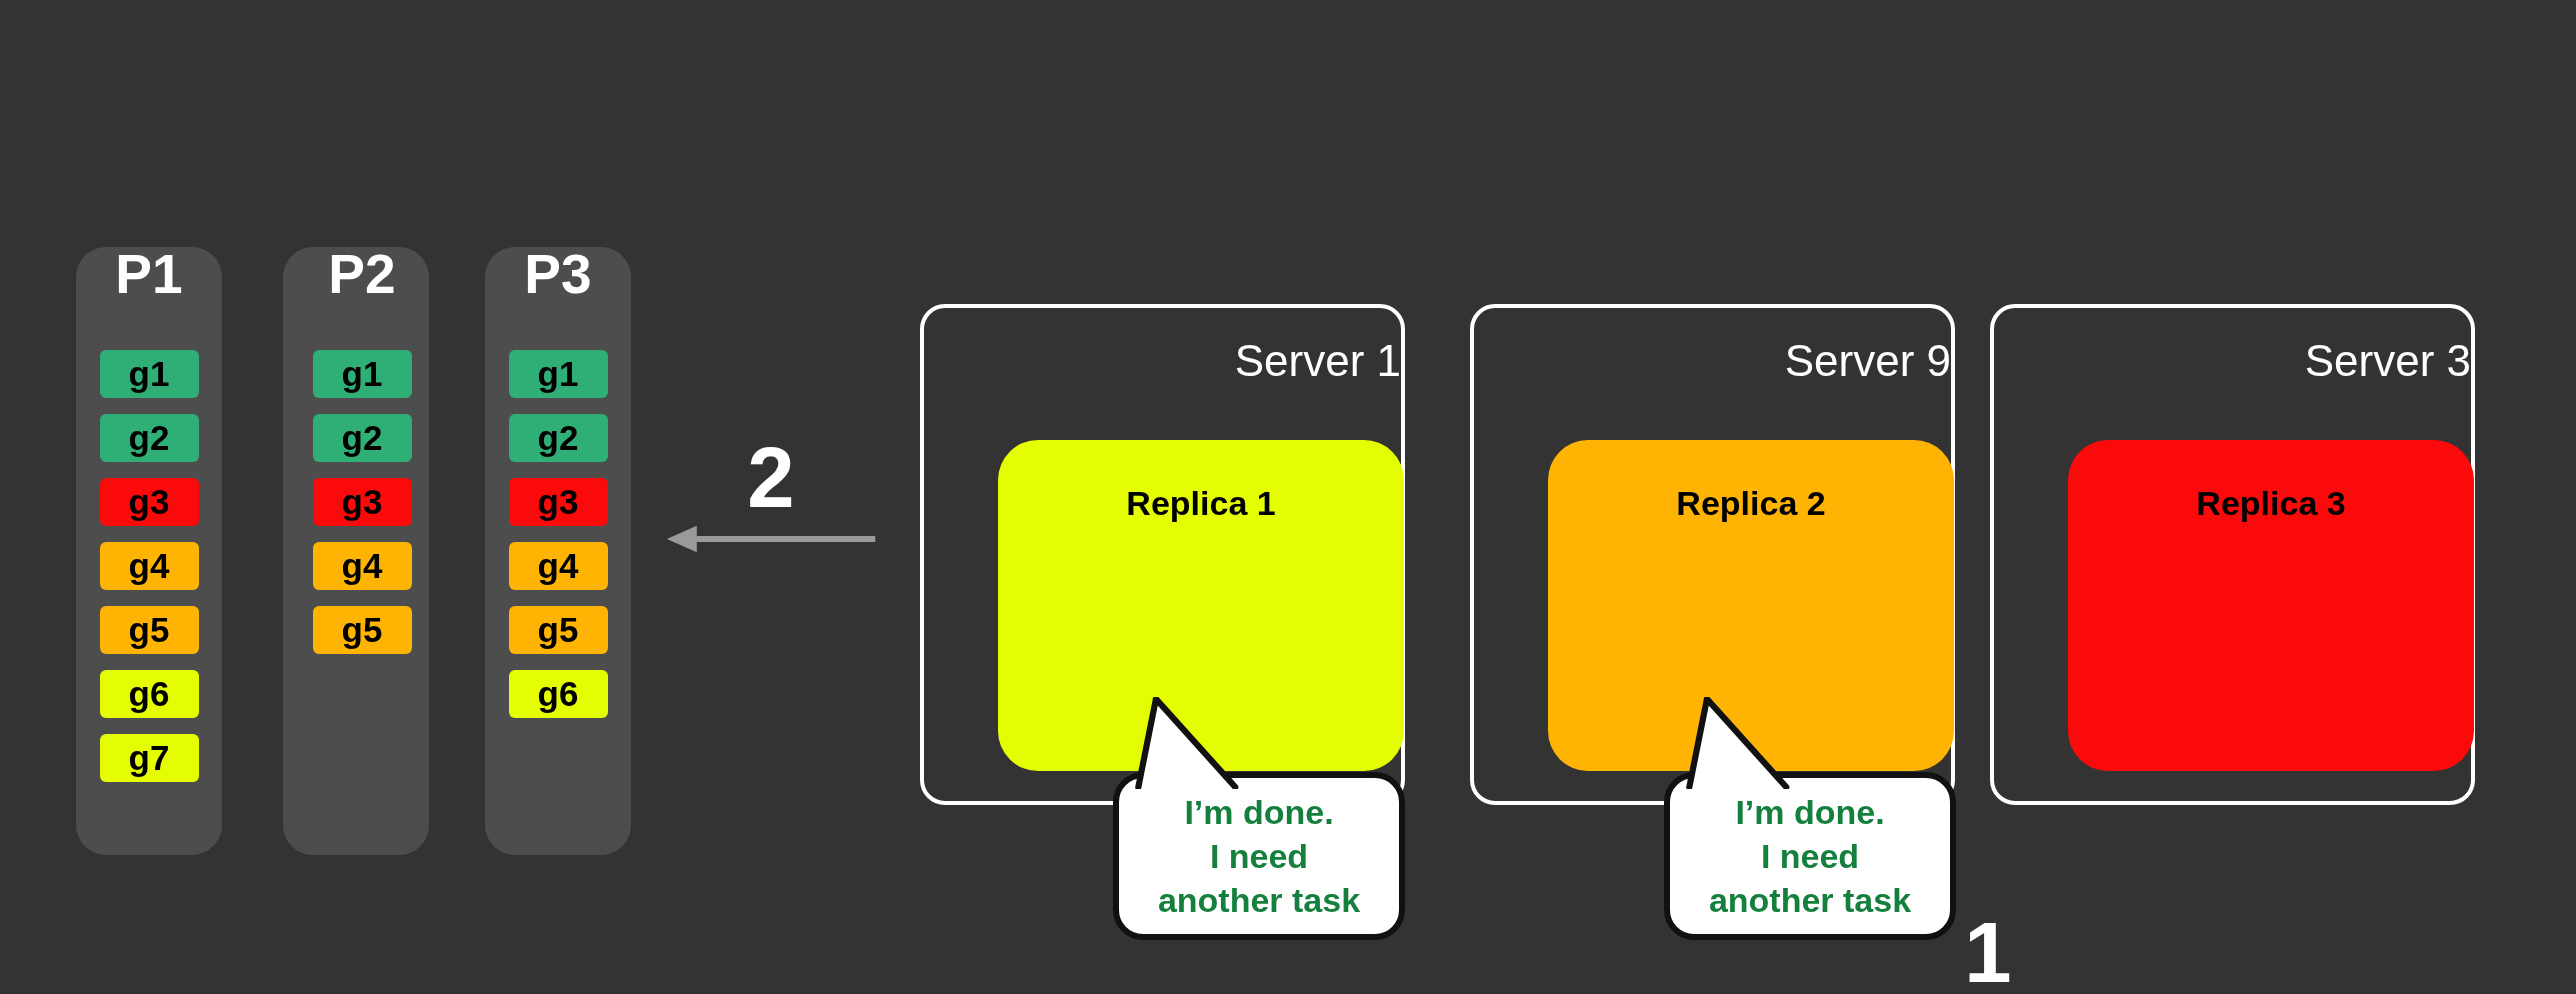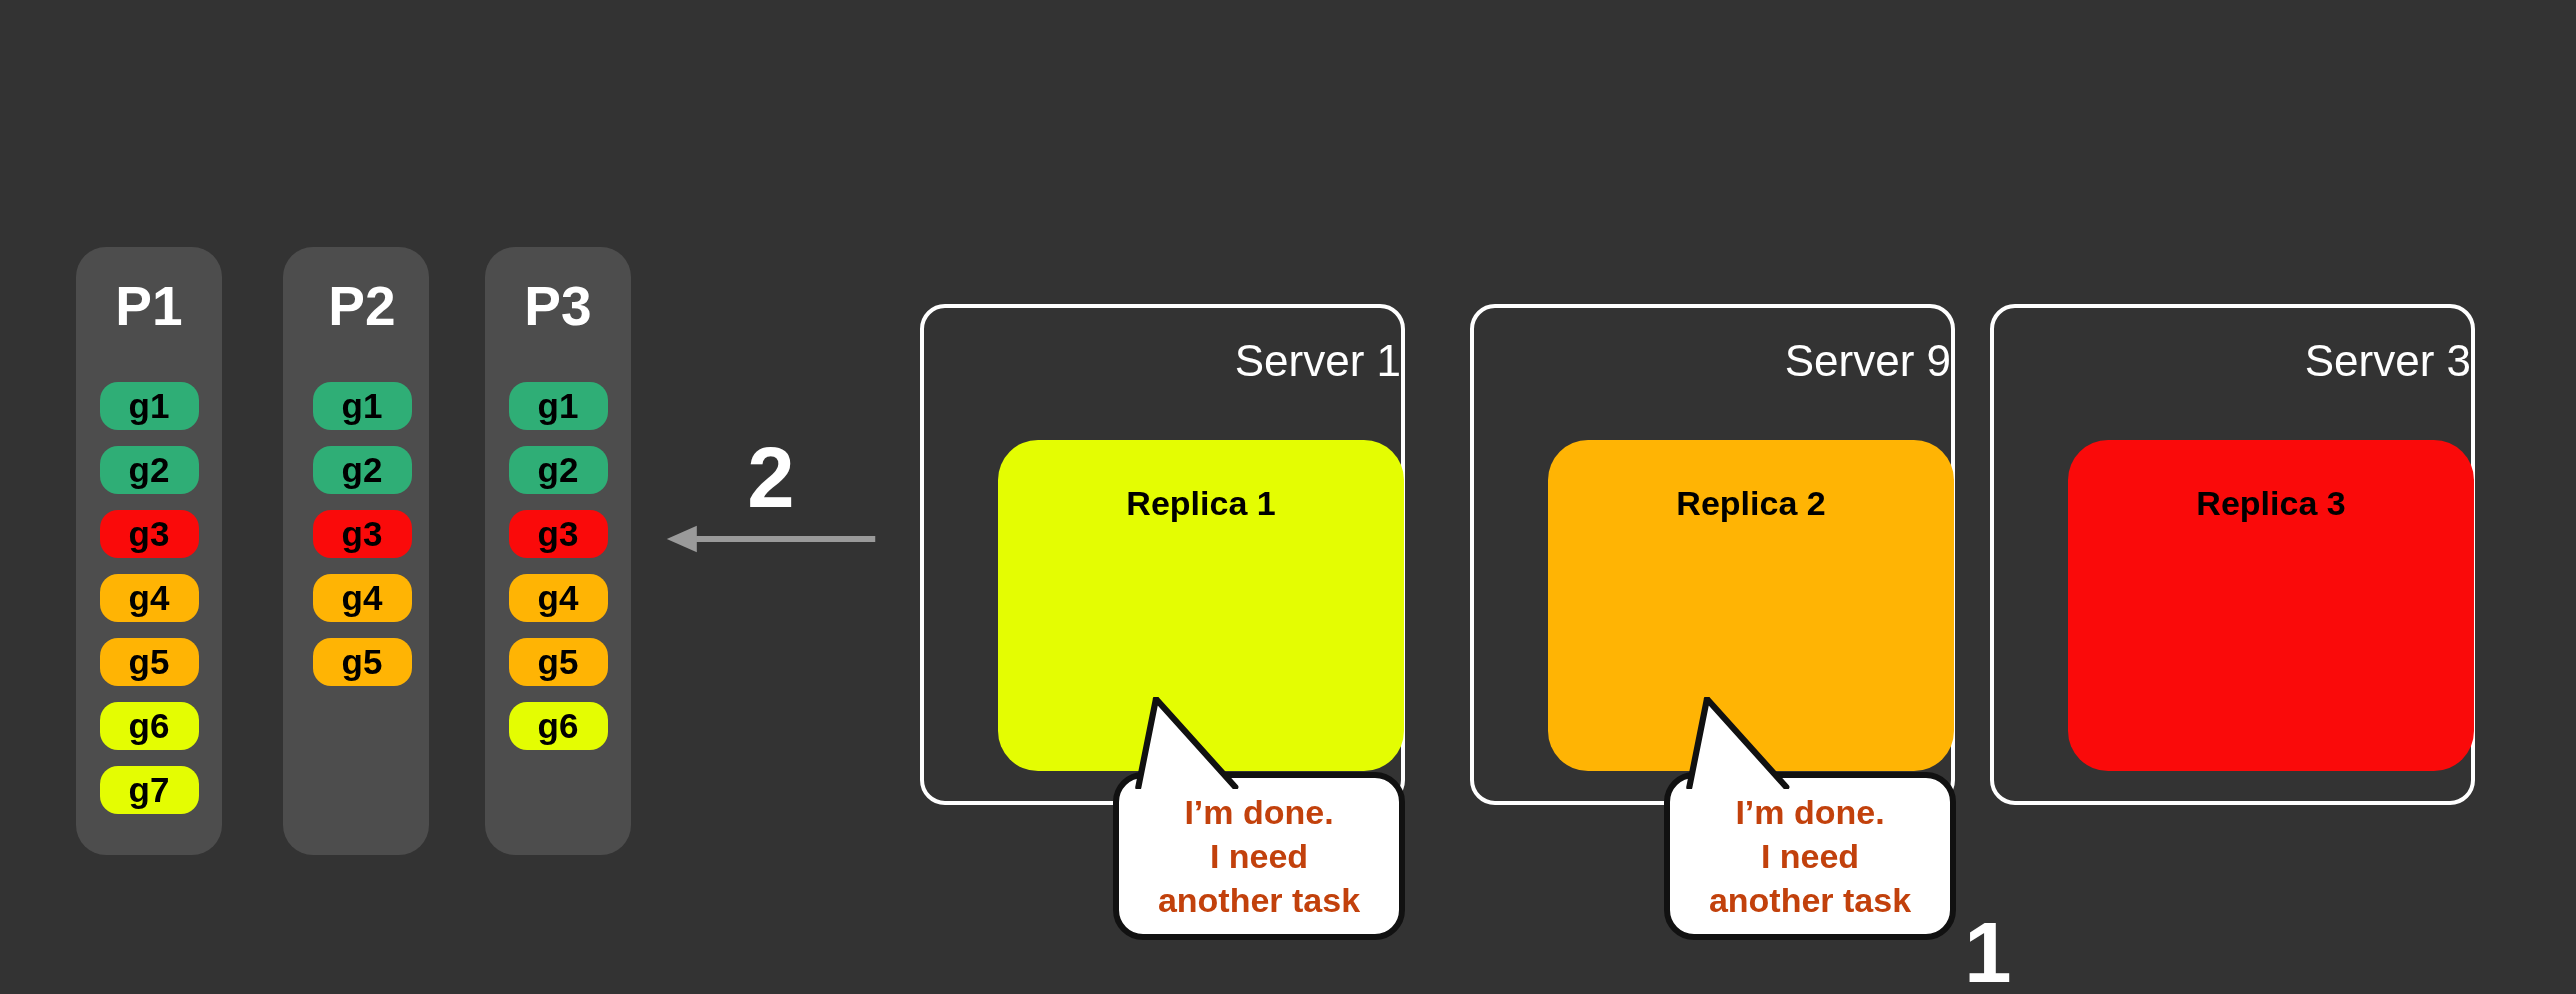--- a/index.html
+++ b/index.html
@@ -11,24 +11,24 @@
   }
 
   
   .queue {
     position:absolute; top:247px; width:146px; height:608px;
     background:#4d4d4d; border-radius:30px;
     display:flex; flex-direction:column; align-items:center;
   }
   .queue-title {
     color:#ffffff; font-size:55px; font-weight:700; line-height:1;
-    margin-top:32px; margin-bottom:48px;
+    margin-bottom:48px;
   }
   .chip {
-    width:99px; height:48px; margin-bottom:16px; border-radius:18px;
+    width:99px; height:48px; margin-bottom:16px; border-radius:6px;
     display:flex; align-items:center; justify-content:center;
     font-size:35px; font-weight:700; color:#000000; flex:none;
   }
 
   
   .step-num { position:absolute; color:#ffffff; font-weight:700; text-align:center; line-height:1; }
   .step2 { left:665px; top:435px; width:212px; font-size:85px; }
   .arrow { position:absolute; left:665px; top:523px; }
   .step1 { left:1944px; top:910px; width:88px; font-size:85px; }
 
@@ -49,21 +49,21 @@
     text-align:center; margin-top:44px;
     font-size:34px; font-weight:700; color:#000000;
   }
 
   
   .bubble {
     position:absolute; top:772px; width:292px; height:168px;
     background:#ffffff; border:6.2px solid #111111; border-radius:30px;
     z-index:5; display:flex; flex-direction:column;
     justify-content:center; align-items:center;
-    color:#c2410c; font-weight:700; font-size:34px; line-height:1.3;
+    color:#15803d; font-weight:700; font-size:34px; line-height:1.3;
   }
   .bubble .tail {
     position:absolute; left:7px; top:-81px; width:141px; height:92px;
   }
   .bubble-line { white-space:nowrap; }
 </style>
 </head>
 <body>
 
 <div class="canvas" id="canvas">

